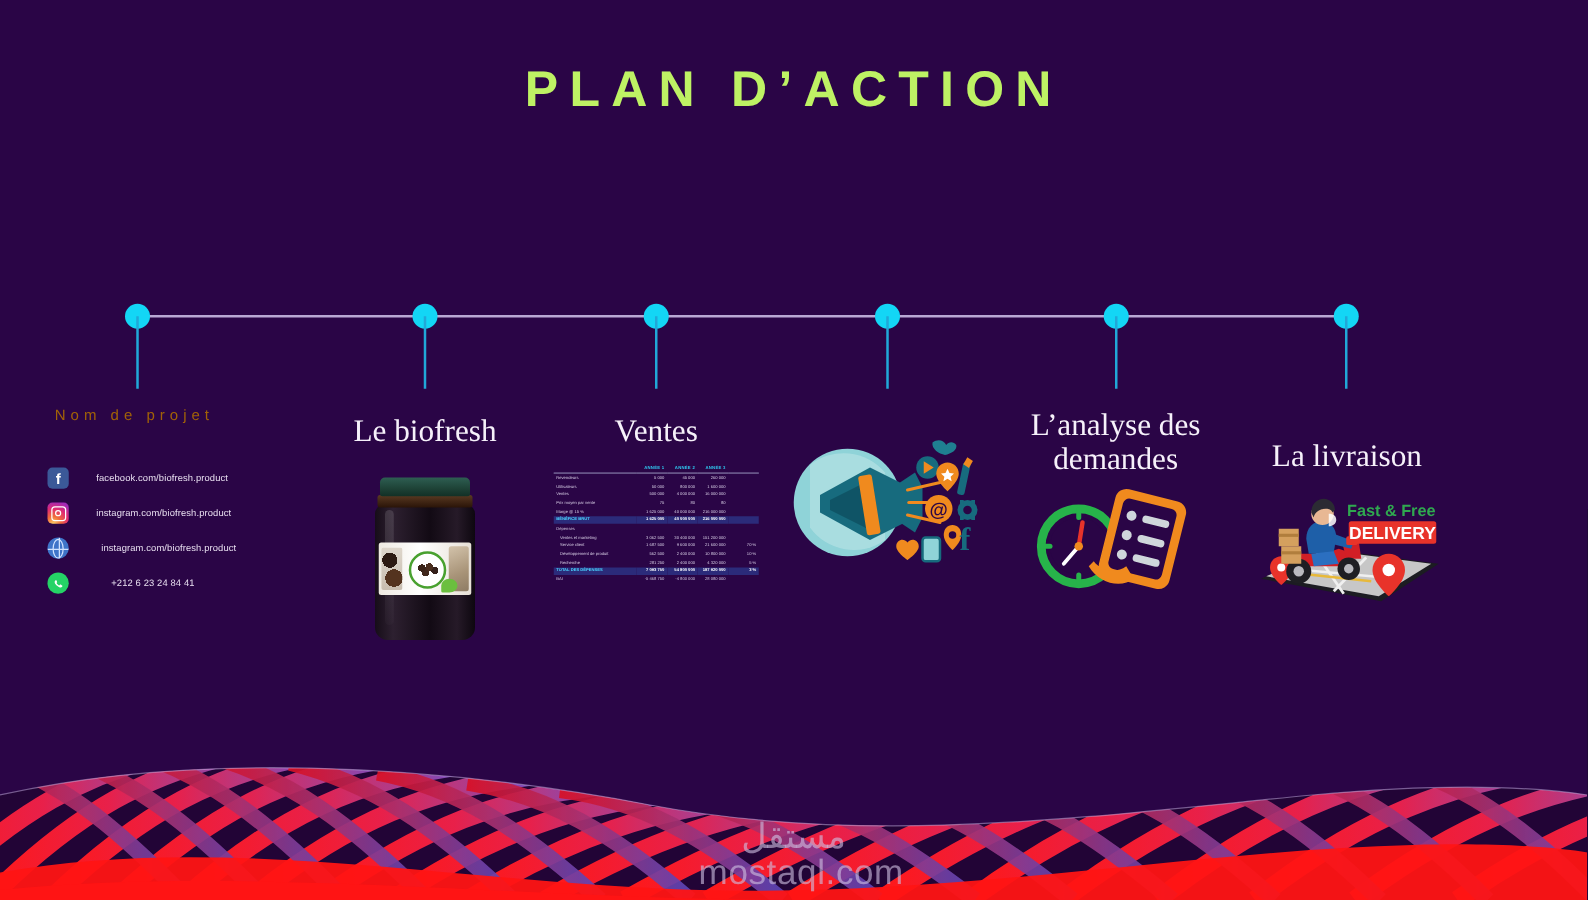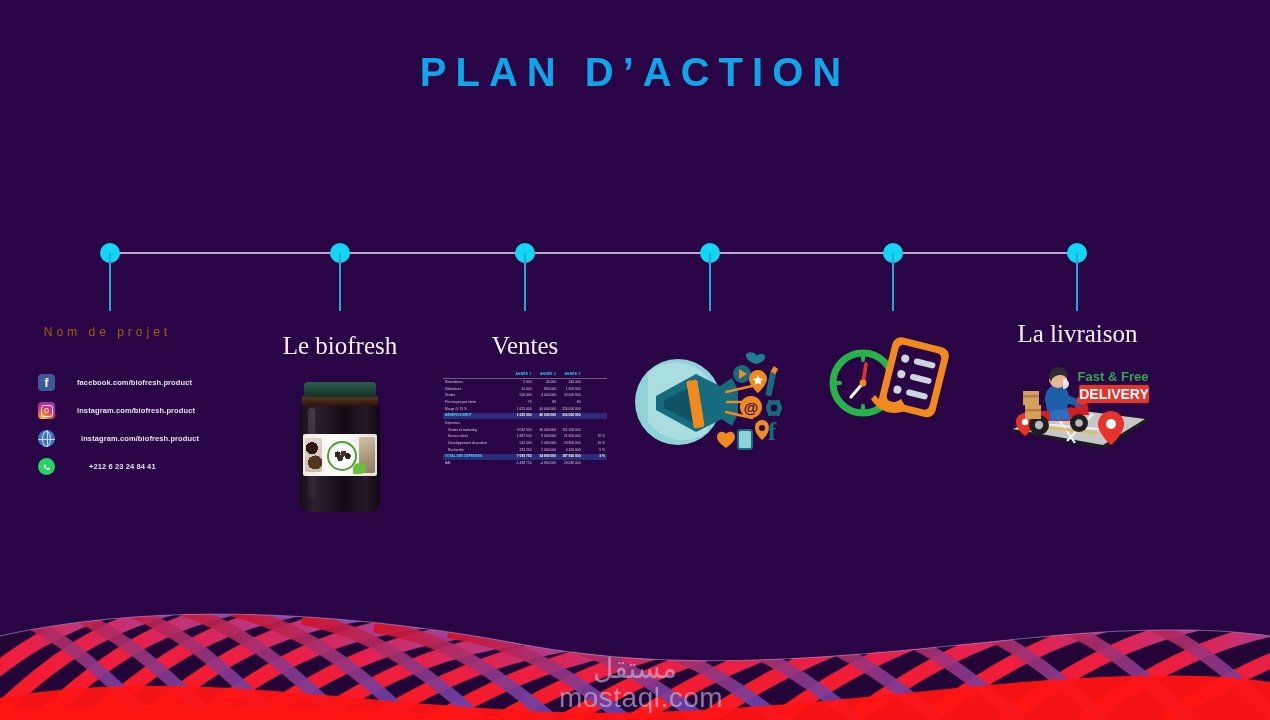--- a/index.html
+++ b/index.html
@@ -18,21 +18,21 @@
     overflow: hidden;
   }
 
   
   .slide-title {
     position: absolute;
     top: 52px;
     left: 0;
     width: 1270px;
     text-align: center;
-    color: #0ea5e9;
+    color: #bef264;
     font-family: "Liberation Sans", sans-serif;
     font-size: 40px;
     font-weight: bold;
     letter-spacing: 9px;
     line-height: 1;
   }
 
   
   .timeline-axis {
     position: absolute;
@@ -131,21 +131,20 @@
   .ico-web .par { position:absolute; top:50%; left:0; width:100%; height:1px; background:#cfe2ff; }
   .ico-web .ell { position:absolute; left:4px; top:0.5px; width:9px; height:16px; border:1px solid #cfe2ff; border-radius:50%; box-sizing:border-box;}
   .ico-wa { background: #25d366; border-radius: 50%; font-size: 11px; }
   .social-txt {
     margin-left: 22px;
     font-size: 7.5px;
     color: #e8dff0;
     letter-spacing: 0.1px;
     font-family: "Liberation Sans", sans-serif;
     white-space: nowrap;
-    font-weight: bold;
   }
   .social-txt.indent { margin-left: 26px; }
   .social-txt.phone { margin-left: 34px; }
 
   
   .jar-wrap { position: relative; width: 80px; height: 130px; margin: 23px auto 0; }
   .jar-lid {
     position: absolute; left: 4px; top: 0; width: 72px; height: 15px;
     background: linear-gradient(180deg,#2e5e52 0%,#1f4438 55%,#123026 100%);
     border-radius: 4px 4px 2px 2px;
@@ -484,20 +483,21 @@
         <path d="M128 72 c4 0 7 3 7 8 c0 6-7 12-7 12 s-7-6-7-12 c0-5 3-8 7-8 z" fill="#f08a1e"></path>
         <circle cx="128" cy="80" r="3" fill="#2a0546"></circle>
         <rect x="104" y="82" width="14" height="19" rx="2.5" fill="#8fd3d8" stroke="#176b7e" stroke-width="2"></rect>
         <path d="M92 86 c-3-4-9-2-9 3 c0 5 9 11 9 11 s9-6 9-11 c0-5-6-7-9-3 z" fill="#f08a1e"></path>
         <text x="138" y="92" font-family="Liberation Serif, serif" font-size="26" font-weight="bold" fill="#176b7e" text-anchor="middle">f</text>
       </svg>
     </div>
   </div>
 
   <div class="col" style="left:805px; width:175px; top:327px;">
+    <div class="col-head">L’analyse des demandes</div>
     <div class="ana-wrap">
       <svg width="128" height="86" viewBox="0 0 128 86" aria-hidden="true">
         <circle cx="34" cy="50" r="30" fill="none" stroke="#27b34a" stroke-width="7"></circle>
         <circle cx="34" cy="50" r="23" fill="#2a0546"></circle>
         <g stroke="#27b34a" stroke-width="4" stroke-linecap="round">
           <line x1="34" y1="21" x2="34" y2="27"></line>
           <line x1="34" y1="73" x2="34" y2="79"></line>
           <line x1="5" y1="50" x2="11" y2="50"></line>
           <line x1="57" y1="50" x2="63" y2="50"></line>
         </g>
@@ -514,21 +514,21 @@
               <rect x="81" y="41" width="22" height="6" rx="3"></rect>
             <circle cx="72" cy="60" r="4"></circle>
               <rect x="81" y="57" width="22" height="6" rx="3"></rect>
           </g>
         </g>
         <path d="M42 66 c8 14 26 18 36 10 l-6-10 c-8 6-20 4-26-4 z" fill="#f08a1e"></path>
       </svg>
     </div>
   </div>
 
-  <div class="col" style="left:990px; width:175px; top:320px;">
+  <div class="col" style="left:990px; width:175px; top:352px;">
     <div class="col-head">La livraison</div>
     <div class="dlv-wrap">
       <svg width="154" height="96" viewBox="0 0 154 96" aria-hidden="true">
 
         <path d="M8 72 L58 48 L150 60 L104 90 Z" fill="#1c1c22"></path>
         <path d="M12 70 L59 49 L144 60 L102 86 Z" fill="#c7c7c7"></path>
         <g stroke="#f0f0f0" stroke-width="2.2" fill="none">
           <path d="M30 64 L118 72"></path>
           <path d="M52 52 L74 84"></path>
           <path d="M92 55 L66 82"></path>

